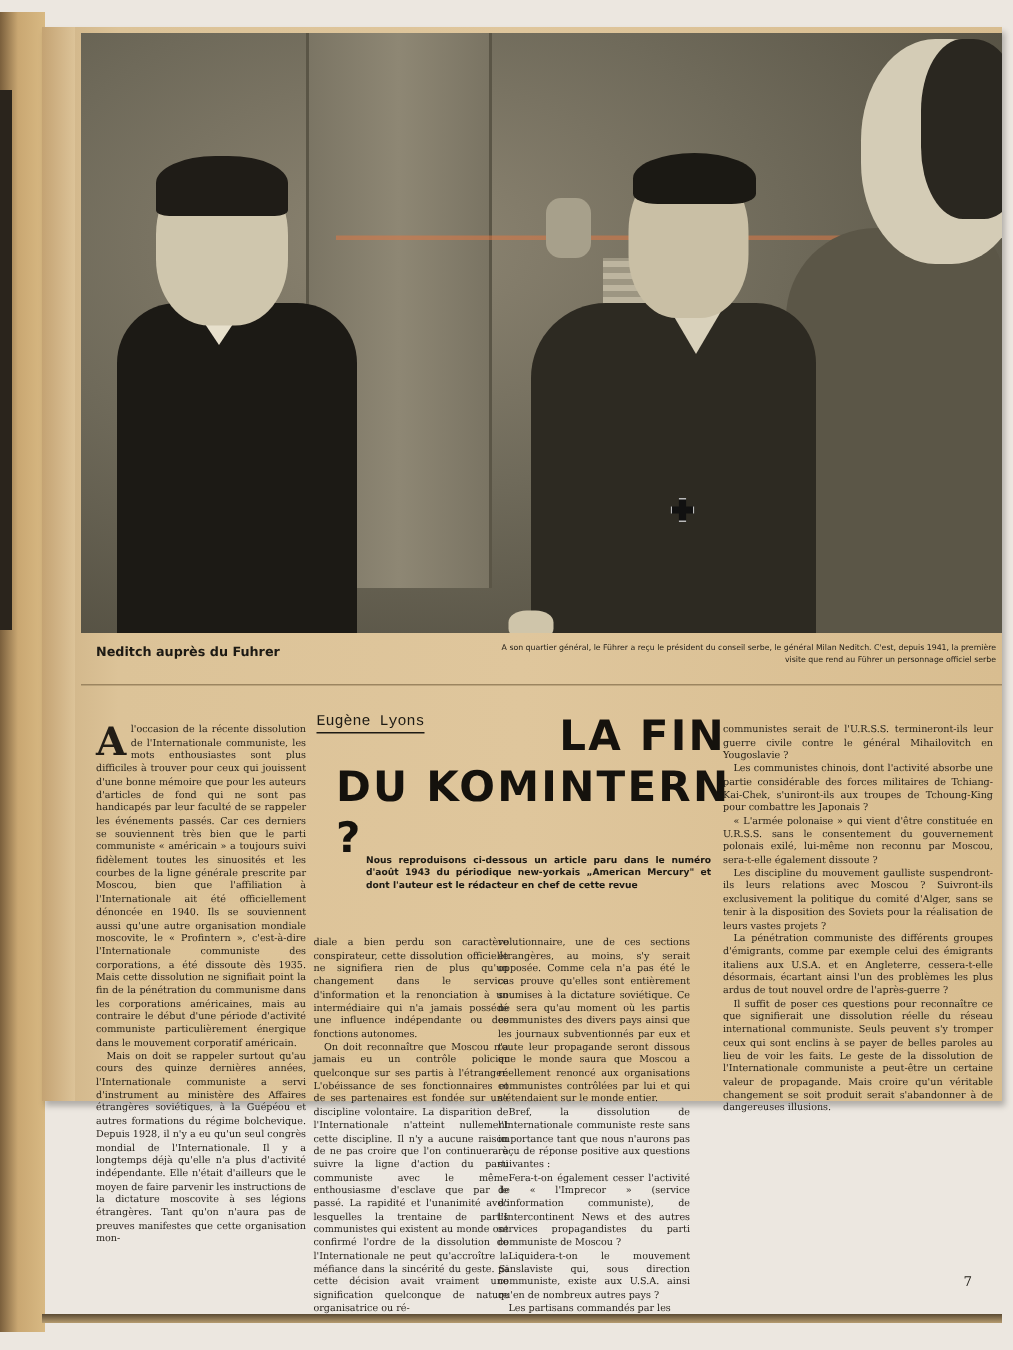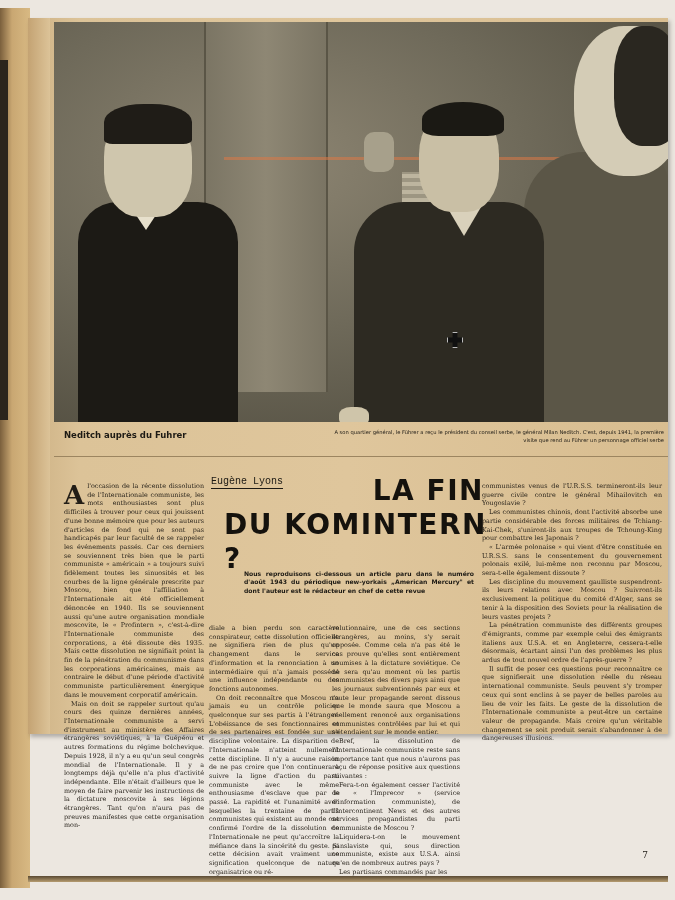--- a/index.html
+++ b/index.html
@@ -176,21 +176,21 @@
 
     <div class="col col3">
       <p class="first">volutionnaire, une de ces sections étrangères, au moins, s'y serait opposée. Comme cela n'a pas été le cas prouve qu'elles sont entièrement soumises à la dictature soviétique. Ce ne sera qu'au moment où les partis communistes des divers pays ainsi que les journaux subventionnés par eux et toute leur propagande seront dissous que le monde saura que Moscou a réellement renoncé aux organisations communistes contrôlées par lui et qui s'étendaient sur le monde entier.</p>
       <p>Bref, la dissolution de l'Internationale communiste reste sans importance tant que nous n'aurons pas reçu de réponse positive aux questions suivantes :</p>
       <p>Fera-t-on également cesser l'activité de « l'Imprecor » (service d'information communiste), de l'Intercontinent News et des autres services propagandistes du parti communiste de Moscou ?</p>
       <p>Liquidera-t-on le mouvement panslaviste qui, sous direction communiste, existe aux U.S.A. ainsi qu'en de nombreux autres pays ?</p>
       <p>Les partisans commandés par les</p>
     </div>
 
     <div class="col col4">
-      <p class="first">communistes venus de l'U.R.S.S. termineront-ils leur guerre civile contre le général Mihailovitch en Yougoslavie ?</p>
+      <p class="first">communistes serait de l'U.R.S.S. termineront-ils leur guerre civile contre le général Mihailovitch en Yougoslavie ?</p>
       <p>Les communistes chinois, dont l'activité absorbe une partie considérable des forces militaires de Tchiang-Kai-Chek, s'uniront-ils aux troupes de Tchoung-King pour combattre les Japonais ?</p>
       <p>« L'armée polonaise » qui vient d'être constituée en U.R.S.S. sans le consentement du gouvernement polonais exilé, lui-même non reconnu par Moscou, sera-t-elle également dissoute ?</p>
       <p>Les discipline du mouvement gaulliste suspendront-ils leurs relations avec Moscou ? Suivront-ils exclusivement la politique du comité d'Alger, sans se tenir à la disposition des Soviets pour la réalisation de leurs vastes projets ?</p>
       <p>La pénétration communiste des différents groupes d'émigrants, comme par exemple celui des émigrants italiens aux U.S.A. et en Angleterre, cessera-t-elle désormais, écartant ainsi l'un des problèmes les plus ardus de tout nouvel ordre de l'après-guerre ?</p>
       <p>Il suffit de poser ces questions pour reconnaître ce que signifierait une dissolution réelle du réseau international communiste. Seuls peuvent s'y tromper ceux qui sont enclins à se payer de belles paroles au lieu de voir les faits. Le geste de la dissolution de l'Internationale communiste a peut-être un certaine valeur de propagande. Mais croire qu'un véritable changement se soit produit serait s'abandonner à de dangereuses illusions.</p>
     </div>
 
     <div class="pagenum">7</div>
   </div>
 </div>

